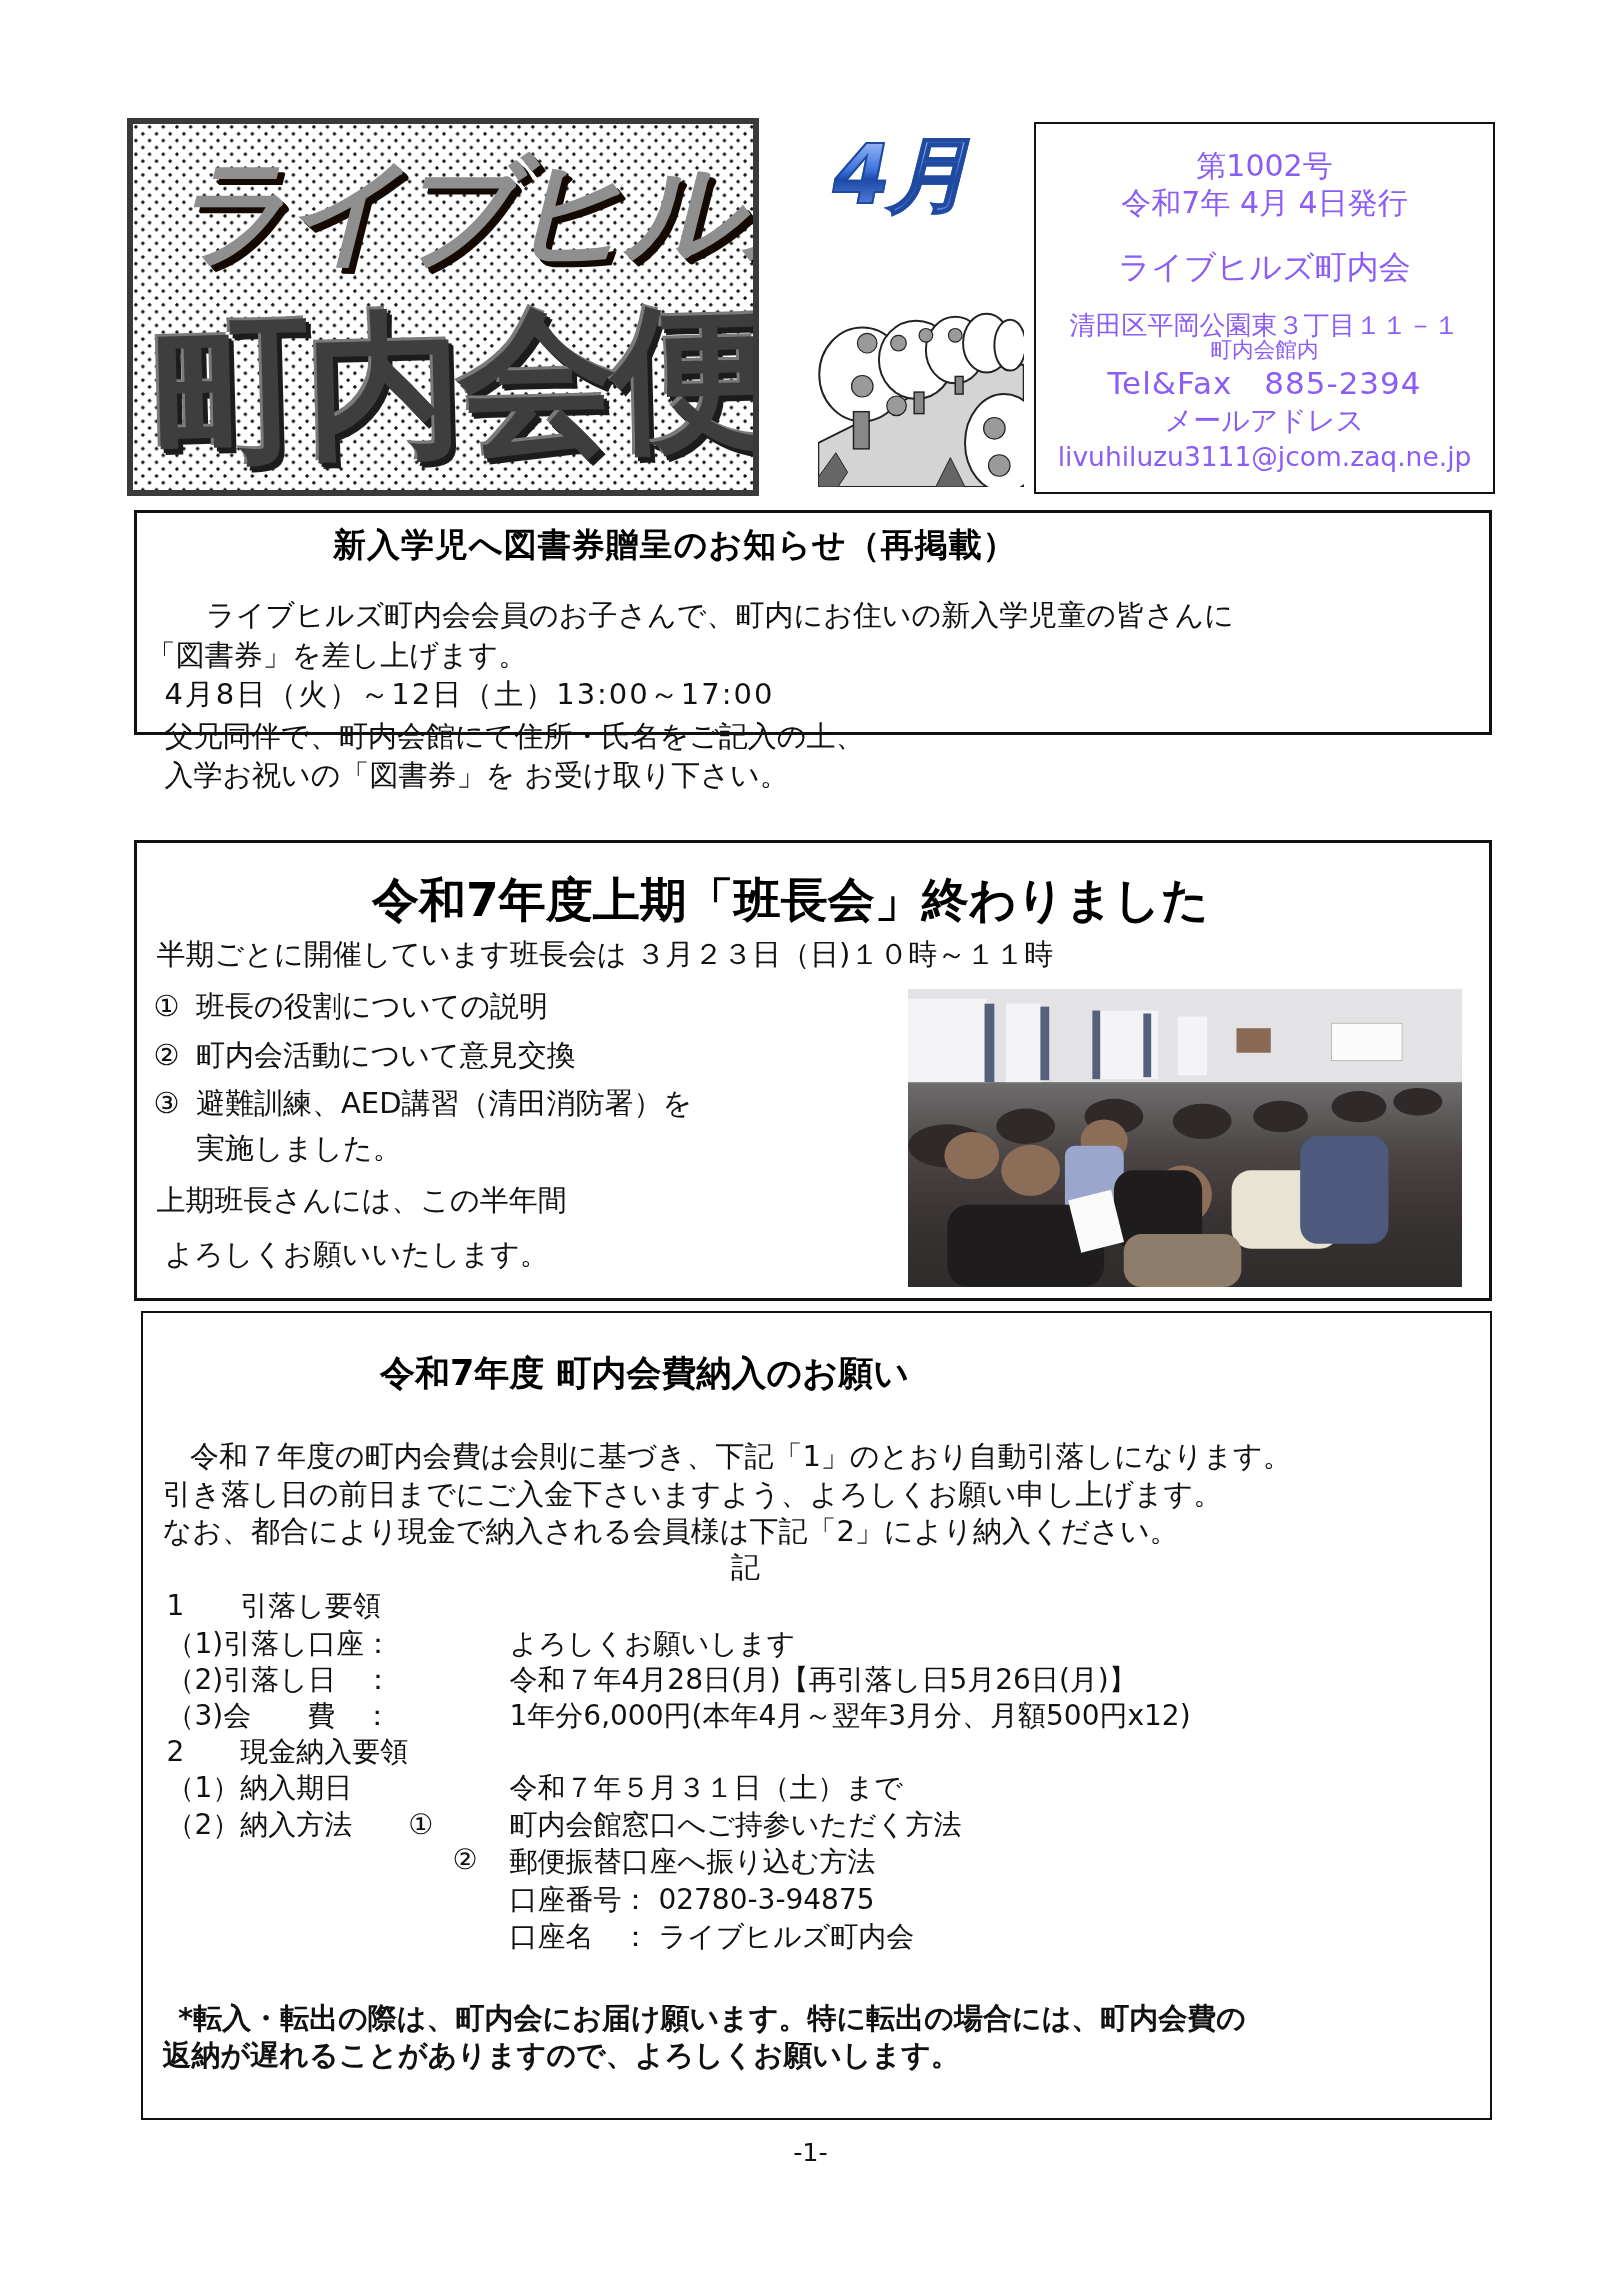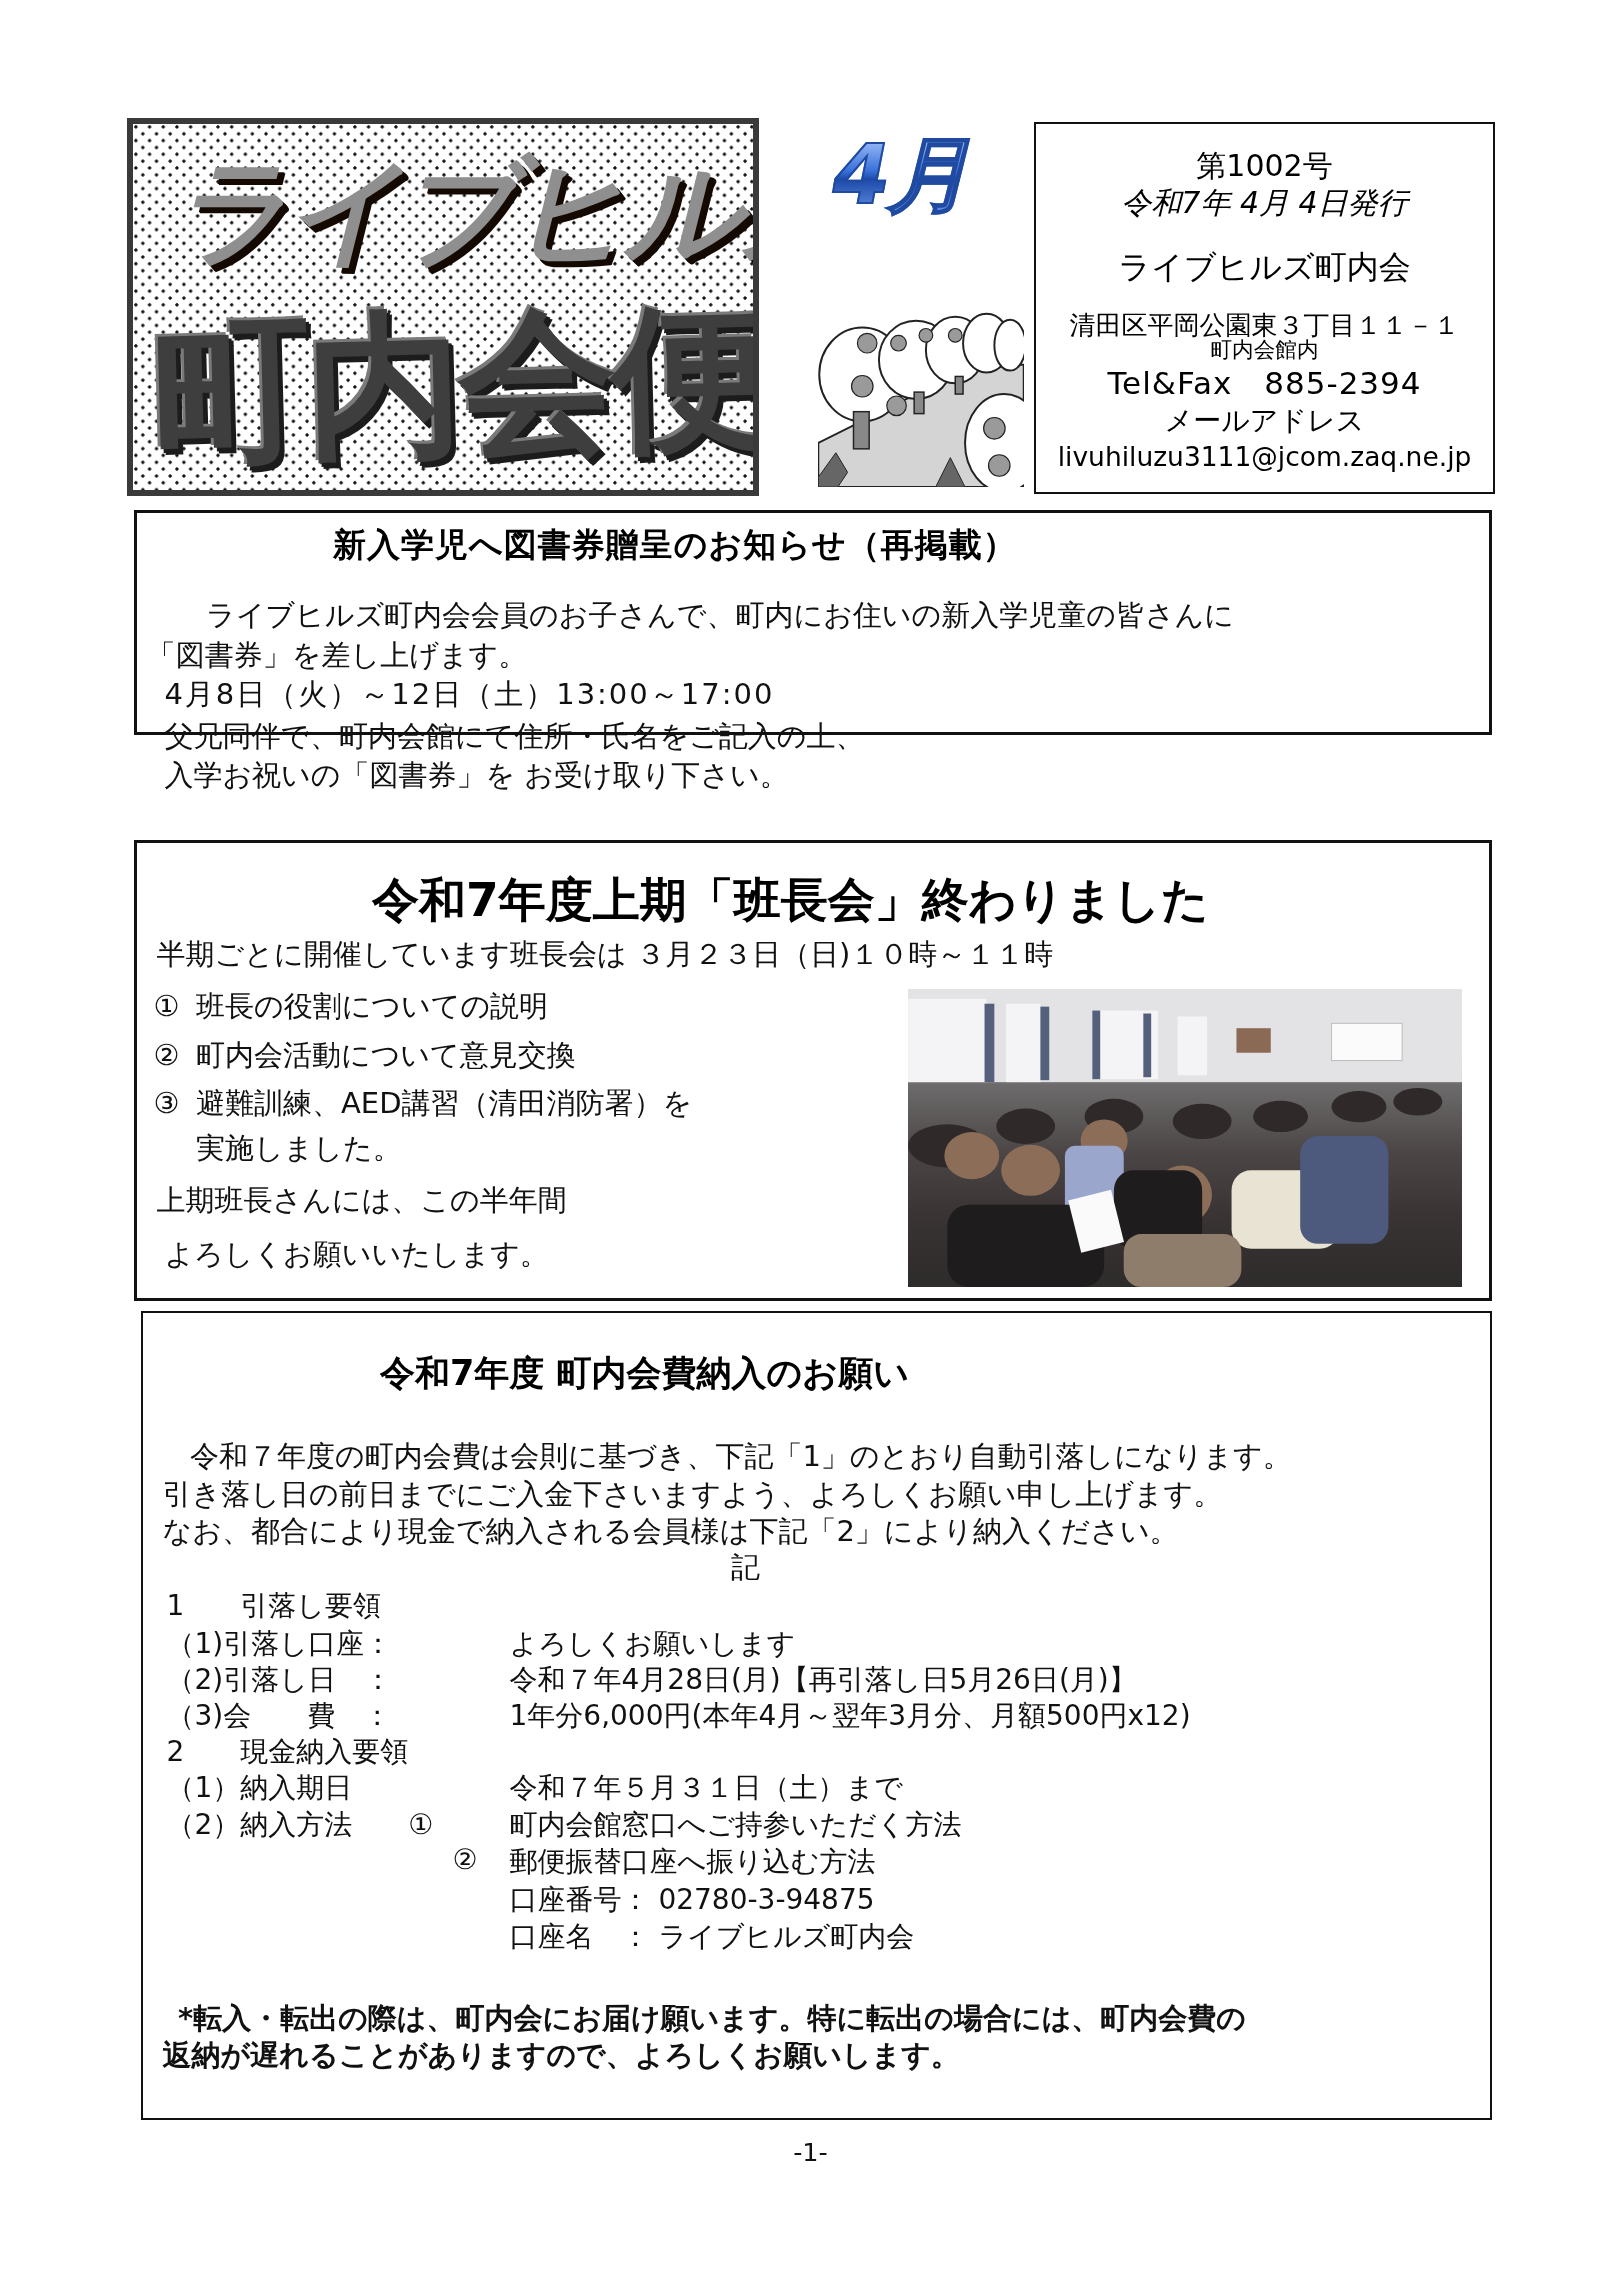--- a/index.html
+++ b/index.html
@@ -45,23 +45,23 @@
     }
 
     .sakura { left: 818px; top: 306px; width: 206px; height: 181px; }
 
     
     .info-box {
       left: 1034px; top: 122px; width: 461px; height: 372px;
       border: 2.9px solid #111;
       text-align: center;
     }
-    .info-box .l { position: absolute; left: 0; right: 0; color: #000000; white-space: nowrap; }
+    .info-box .l { position: absolute; left: 0; right: 0; color: #8b5cf6; white-space: nowrap; }
     .i-issue { top: 21.6px; font-size: 30px; }
-    .i-date  { top: 59px; font-size: 30px; font-style: italic; }
+    .i-date  { top: 59px; font-size: 30px; }
     .i-org   { top: 122px; font-size: 32px; }
     .i-addr  { top: 184px; font-size: 26px; }
     .i-hall  { top: 211px; font-size: 21.6px; }
     .i-tel   { top: 239px; font-size: 31px; letter-spacing: 1px; }
     .i-mailh { top: 278px; font-size: 28px; }
     .i-mail  { top: 317px; font-size: 26.5px; }
 
     
     .box { border: 3.9px solid #111; background: #fff; }
     .sec1 { left: 134px; top: 510px; width: 1358px; height: 225px; }

